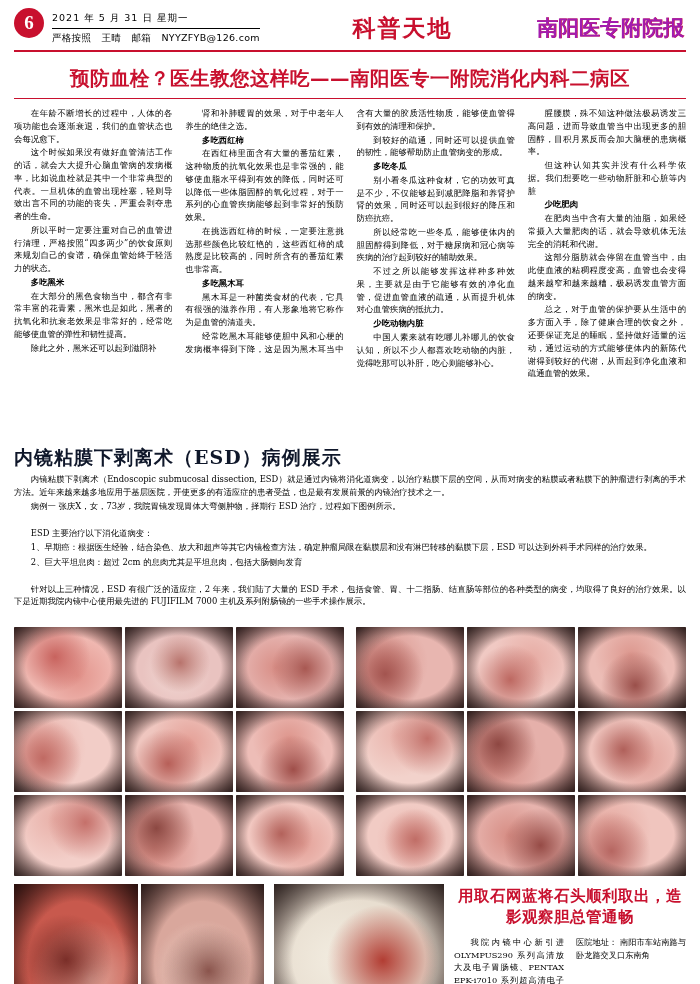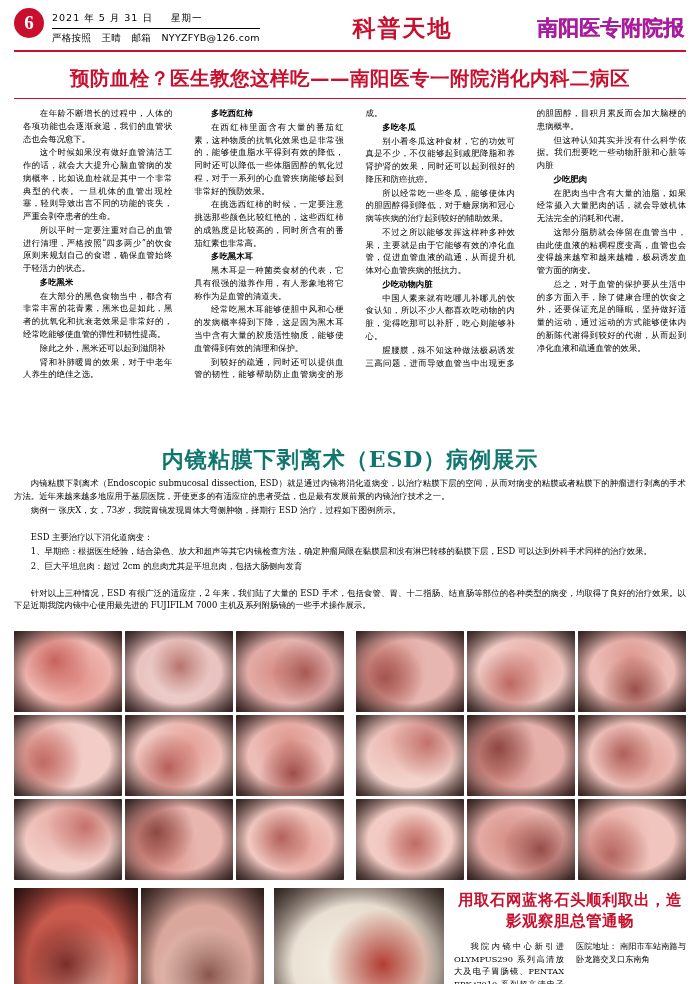--- a/index.html
+++ b/index.html
@@ -52,21 +52,21 @@
     justify-content: center;
     font-size: 9.5px;
     line-height: 1.55;
     padding-right: 8px;
   }
   .date-line1 {
     border-bottom: 1px solid #000;
     padding-bottom: 2px;
     letter-spacing: 1px;
   }
-  .date-line1 .weekday { margin-left: 14px; }
+  .date-line1 .weekday { }
   .date-line2 { padding-top: 2px; letter-spacing: 0.3px; }
   .date-line2 .seg { margin-right: 7px; }
   .masthead-center {
     flex: 1;
     display: flex;
     align-items: center;
     justify-content: center;
   }
   .section-title {
     font-family: "DejaVu Serif", "Liberation Serif", serif;
@@ -107,29 +107,29 @@
   .cols4 {
     column-count: 4;
     column-gap: 13px;
     column-rule: none;
     font-size: 8.4px;
     line-height: 1.52;
     text-align: justify;
     font-family: "DejaVu Serif", "Liberation Serif", serif;
     height: 330px;
   }
-  .cols4 p { margin: 0 0 1px 9px; text-indent: 2em; }
+  .cols4 p { margin: 0 0 1px 0; text-indent: 2em; }
   .sub { font-weight: bold; text-indent: 0; margin-top: 3px; }
 
   
   .headline2 {
-    text-align: center;
-    color: #0f766e;
-    font-family: "DejaVu Serif", "Liberation Serif", serif;
-    font-size: 22px;
+    text-align: left;
+    color: #0f172a;
+    font-family: "DejaVu Serif", "Liberation Serif", serif;
+    font-size: 19px;
     font-weight: bold;
     letter-spacing: 1px;
     margin: 8px 0 2px 0;
   }
   .byline {
     text-align: center;
     font-size: 9px;
     font-family: "DejaVu Serif", "Liberation Serif", serif;
     letter-spacing: 3px;
     margin-bottom: 6px;

